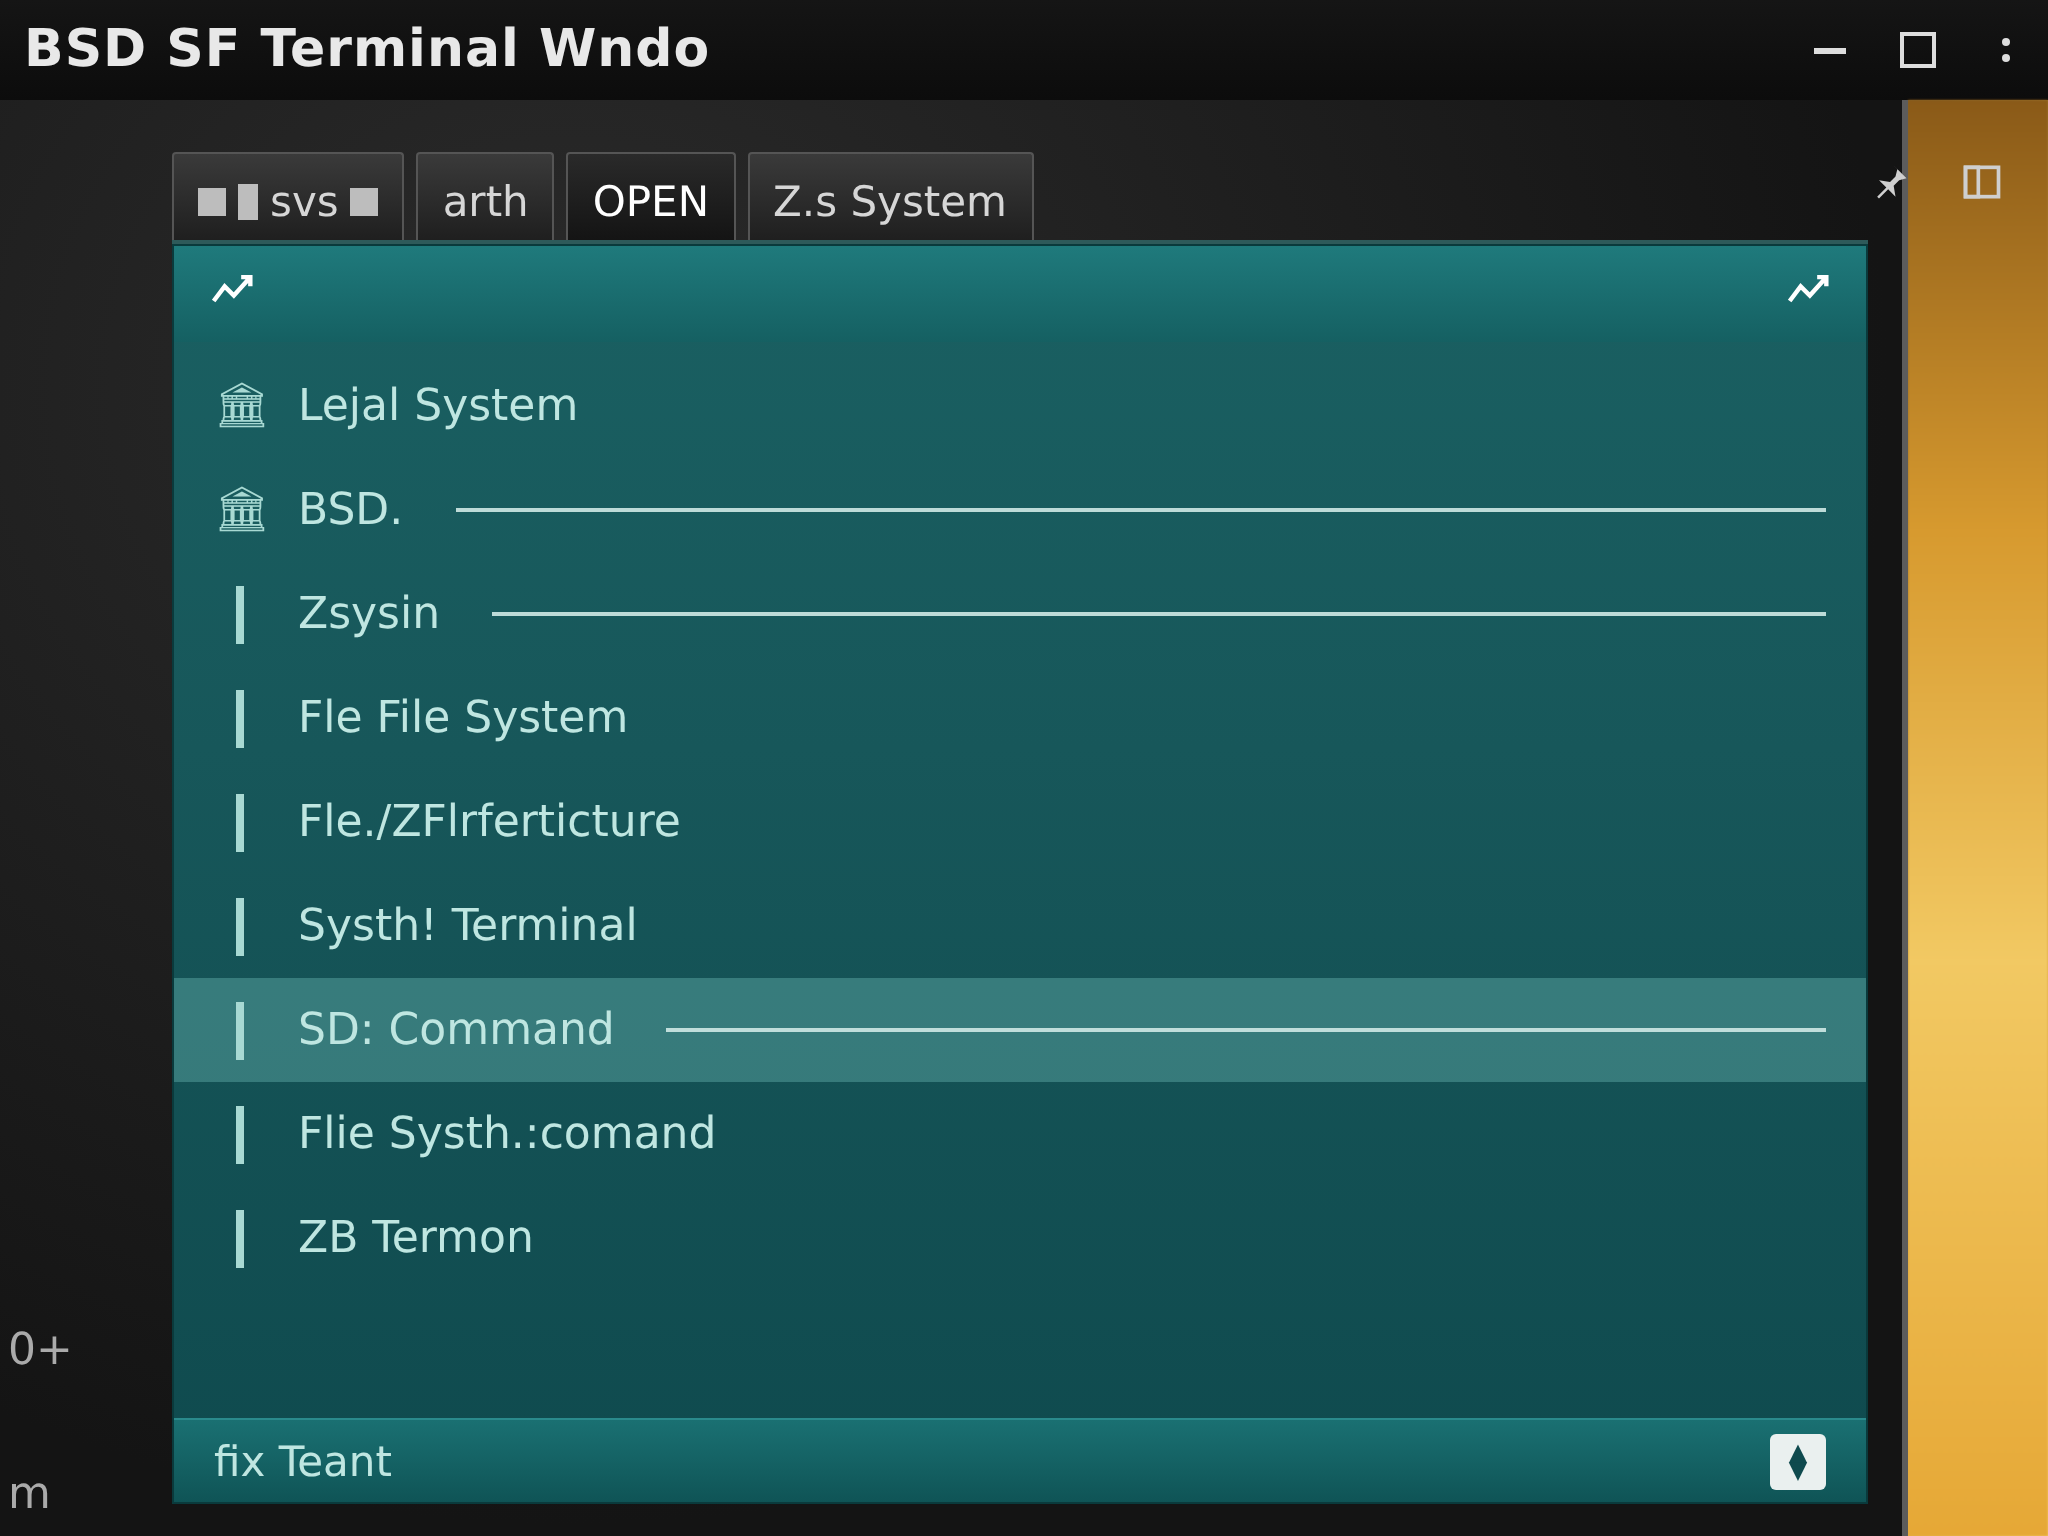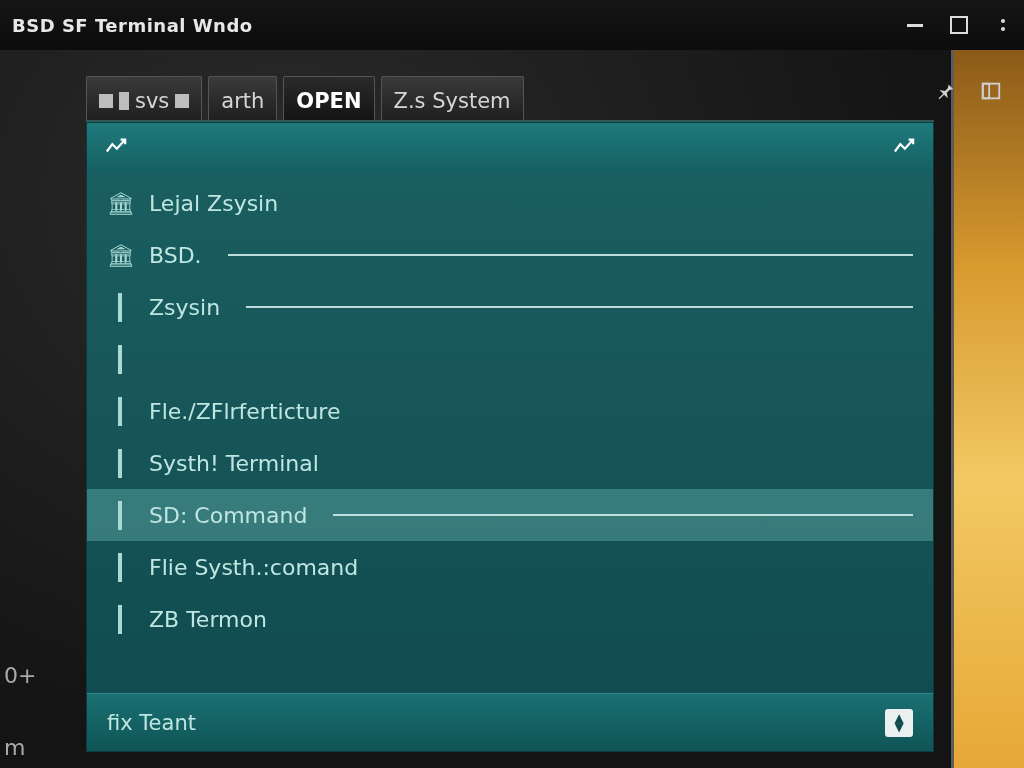--- a/index.html
+++ b/index.html
@@ -7,21 +7,21 @@
   body {
     background: linear-gradient(110deg, #2a2a2a 0%, #1a1a1a 55%, #d9a23a 92%, #f3c96a 100%);
     position: relative;
   }
 
   
   .titlebar {
     position: absolute; left: 0; right: 0; top: 0; height: 50px;
     background: linear-gradient(#151515, #0c0c0c);
     display: flex; align-items: center; padding: 0 12px;
-    color: #e8e8e8; font-size: 18px; font-weight: 600;
+    color: #e8e8e8; font-size: 26px; font-weight: 600;
   }
   .titlebar .title { flex: 1; letter-spacing: 0.5px; }
   .titlebar .win-controls { display: flex; gap: 26px; align-items: center; }
   .winbtn { width: 18px; height: 18px; display:flex; align-items:center; justify-content:center; }
   .winbtn.min::before { content:""; display:block; width:16px; height:3px; background:#ddd; }
   .winbtn.max::before { content:""; display:block; width:14px; height:14px; border:2px solid #ddd; }
   .winbtn.dots { flex-direction: column; gap:4px; }
   .winbtn.dots span { width:4px; height:4px; background:#ddd; display:block; border-radius:50%; }
 
   
@@ -49,21 +49,21 @@
   .tab {
     display:flex; align-items:center; gap:6px;
     padding: 4px 12px 0 12px;
     background: linear-gradient(#3a3a3a,#1f1f1f);
     border:1px solid #555; border-bottom:none;
     color:#d6d6d6; font-size:21px; font-weight:500;
     border-radius: 2px 2px 0 0;
   }
   .tab .sq { width:14px; height:14px; background:#bdbdbd; display:inline-block; }
   .tab.first .sq2 { width:10px; height:18px; background:#bdbdbd; display:inline-block; }
-  .tab.active { background: linear-gradient(#2a2a2a,#141414); color:#fff; font-weight:700; }
+  .tab.active { background: linear-gradient(#2a2a2a,#141414); color:#fff; font-weight:400; }
   .tabstrip-right {
     position:absolute; right:22px; top:80px; display:flex; gap:24px; align-items:center;
     color:#cfcfcf; font-size:24px;
   }
 
   
   .panel {
     position:absolute; left:86px; right:90px; top:122px; bottom:16px;
     background: linear-gradient(180deg, #1a6062 0%, #17575a 40%, #0f4a4e 100%);
     border: 1px solid #0a3a3c;
@@ -92,21 +92,21 @@
     opacity:0.9;
   }
   .ico-doc { width:18px; height:22px; border:2px solid #a8d9d3; position:relative; }
   .ico-doc::before, .ico-doc::after {
     content:""; position:absolute; left:3px; right:3px; height:2px; background:#a8d9d3;
   }
   .ico-doc::before { top:5px; box-shadow: 0 5px 0 #a8d9d3, 0 10px 0 #a8d9d3; }
 
   
   .footer {
-    position:absolute; left:0; right:0; bottom:0; height:58px;
+    position:absolute; left:0; right:0; bottom:0; height:42px;
     background: linear-gradient(#1a7072, #0f5456);
     display:flex; align-items:center; padding:0 20px;
     color:#bfe6e1; font-size:21px;
     border-top:1px solid #2a8a8c;
   }
   .footer .flex { flex:1; }
   .footer .sorter {
     width:28px; height:28px; background:#eaf0ef; border-radius:3px;
     display:flex; flex-direction:column; align-items:center; justify-content:center;
     color:#0f4a4e; font-size:12px; line-height:9px;
@@ -191,35 +191,36 @@
     <span class="hicon">
       <svg class="trend" viewBox="0 0 24 18">
           <path d="M2 15 L8 7 L13 12 L22 2 M17 2 H22 V7"></path>
         </svg>
     </span>
   </div>
 
   <div class="list">
     <div class="row norule">
       <span class="icon">🏛</span>
-      <span class="label">Lejal Zsysin</span>
+      <span class="label">Lejal System</span>
 
     </div>
     <div class="row">
       <span class="icon">🏛</span>
       <span class="label">BSD.</span>
       <span class="rule"></span>
     </div>
     <div class="row">
       <span class="icon"><span class="ico-doc"></span></span>
       <span class="label">Zsysin</span>
       <span class="rule"></span>
     </div>
     <div class="row norule">
       <span class="icon"><span class="ico-doc"></span></span>
+      <span class="label">Fle File System</span>
 
     </div>
     <div class="row norule">
       <span class="icon"><span class="ico-doc"></span></span>
       <span class="label">Fle./ZFlrferticture</span>
 
     </div>
     <div class="row norule">
       <span class="icon"><span class="ico-doc"></span></span>
       <span class="label">Systh! Terminal</span>

